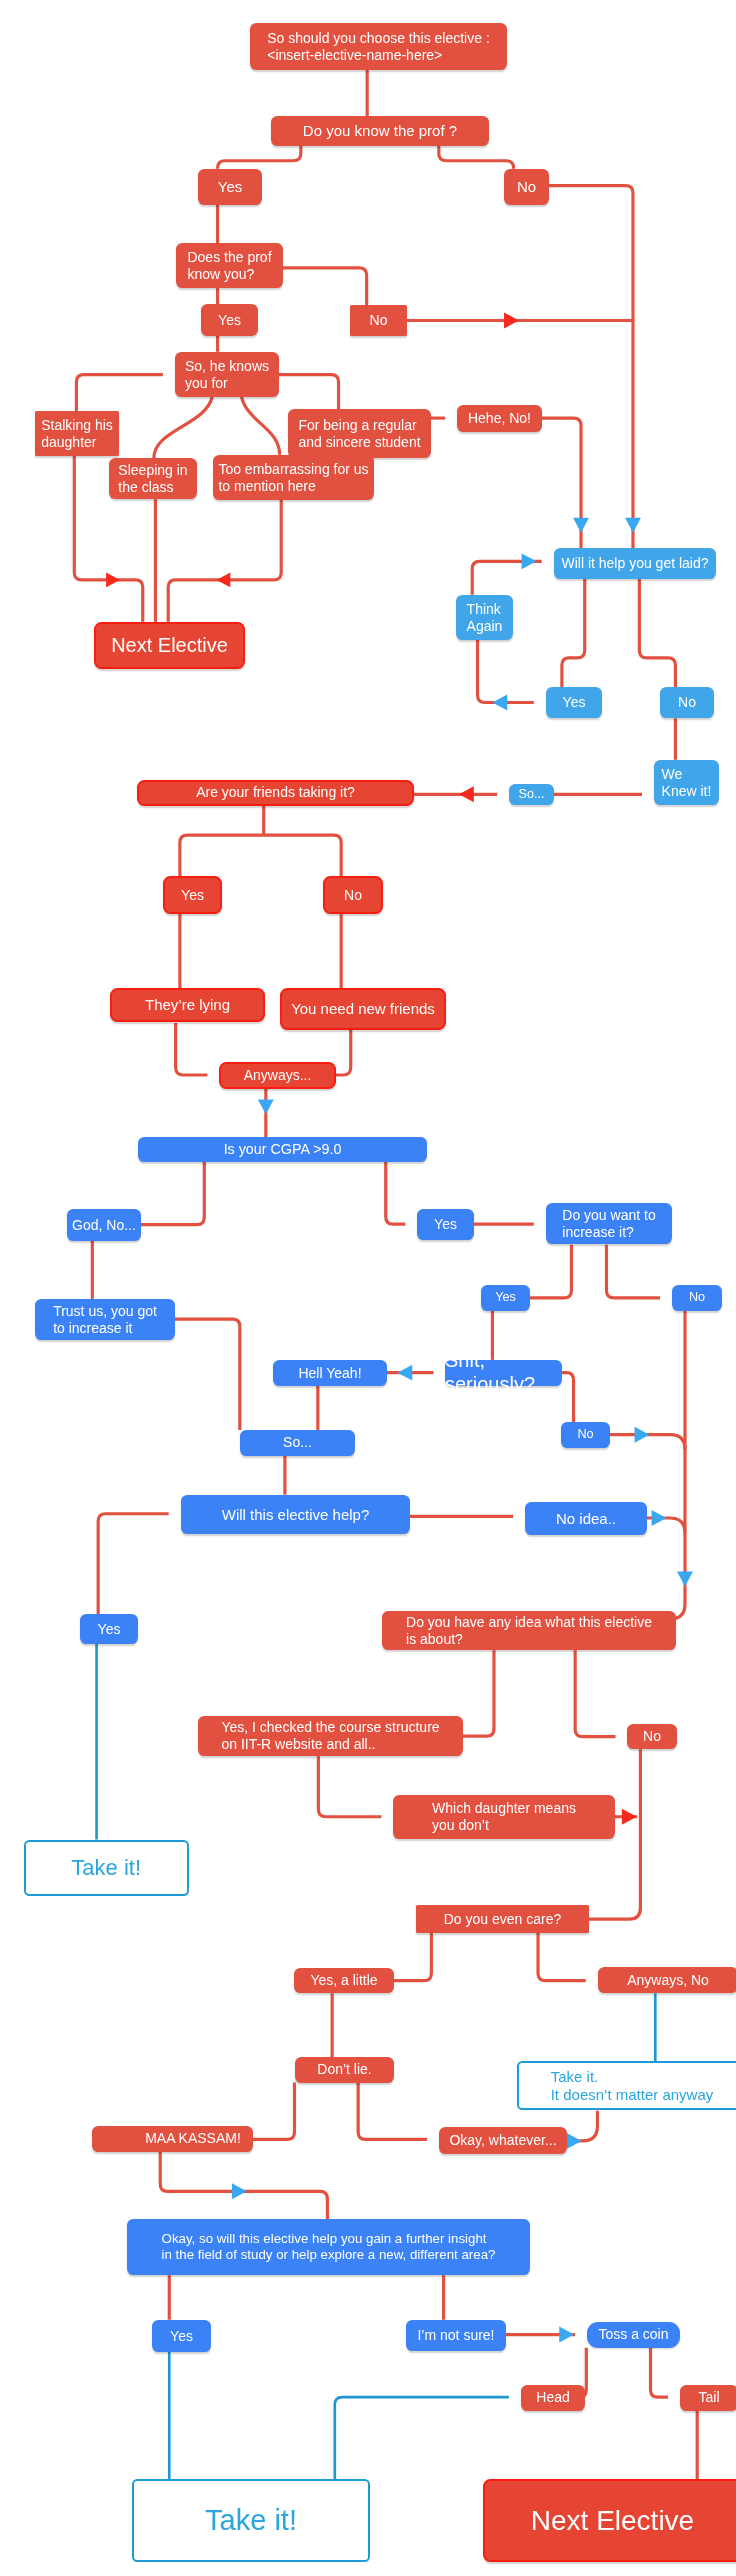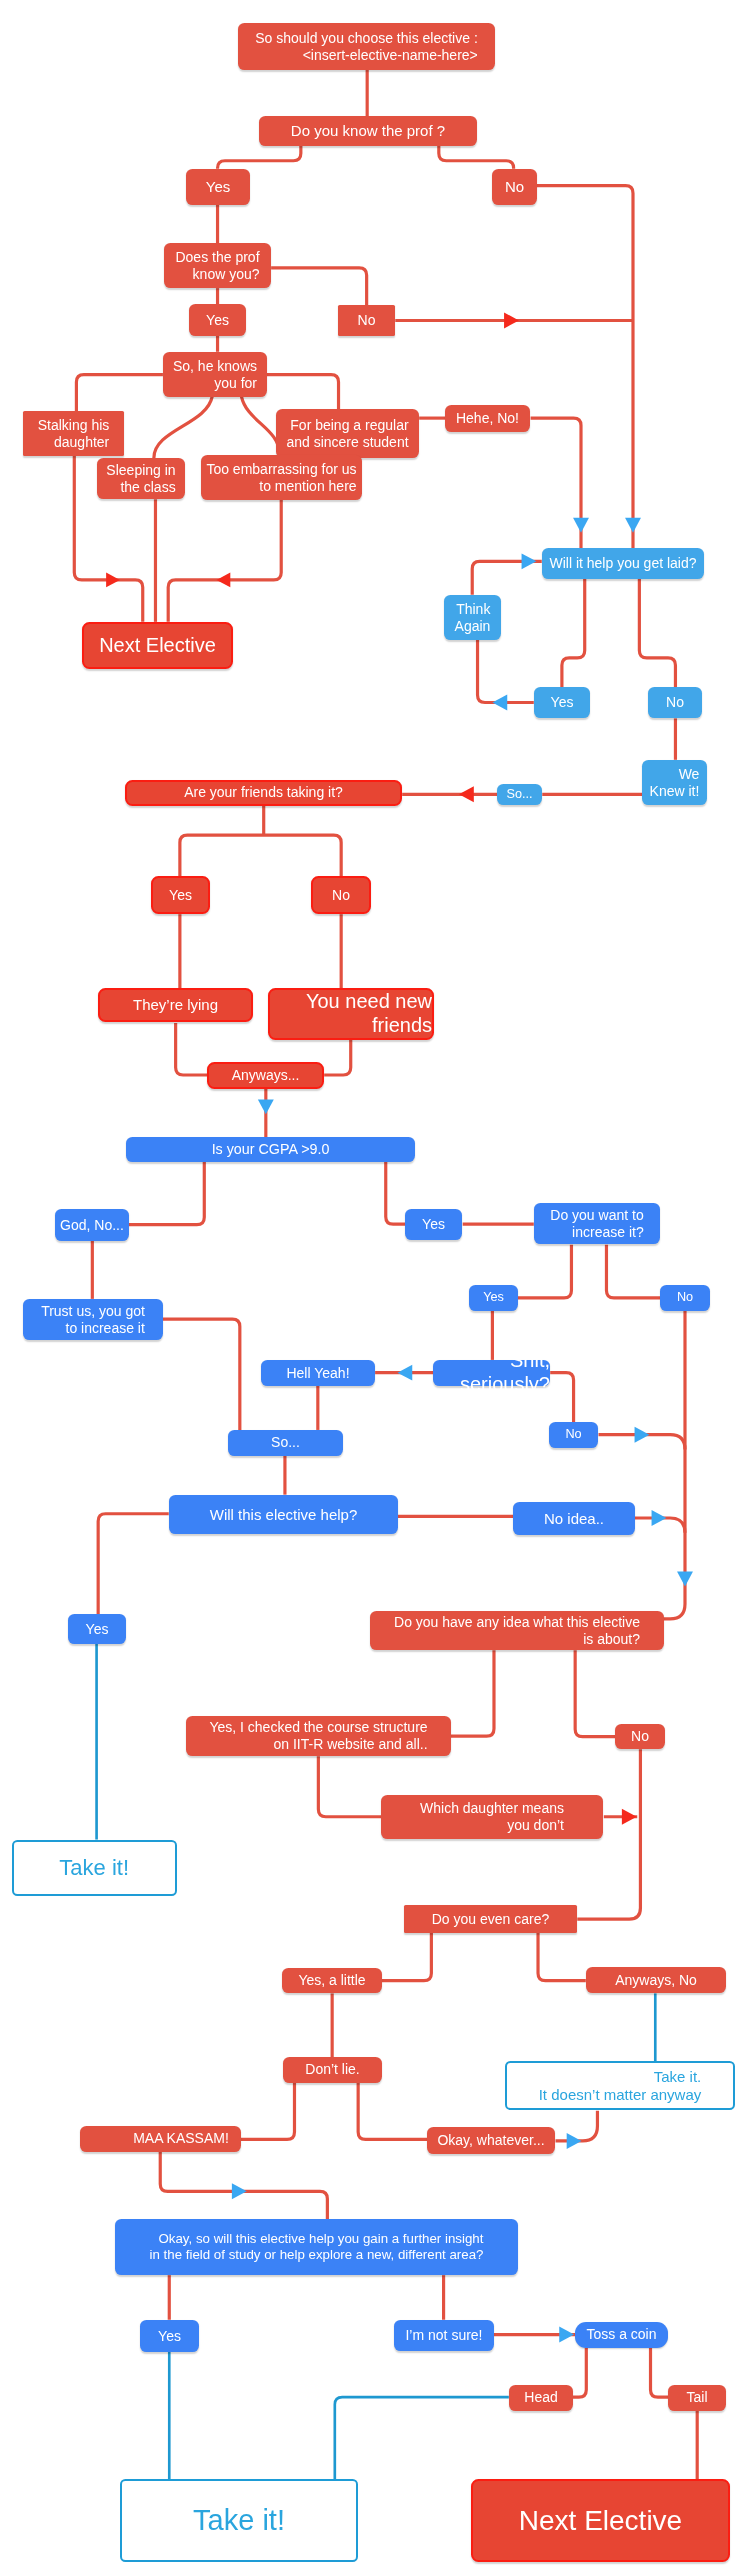--- a/index.html
+++ b/index.html
@@ -4,22 +4,22 @@
 <style>
   html,body{margin:0;padding:0;background:#ffffff;}
   #canvas{position:relative;width:737px;height:2576px;background:#ffffff;overflow:hidden;
           font-family:"Liberation Sans",sans-serif;}
   #wires{position:absolute;left:0;top:0;}
   #wires path{fill:none;stroke:#e25140;stroke-width:6;stroke-linejoin:round;}
   #wires path.blue{stroke:#1e98d0;stroke-width:5;}
   #wires polygon.ared{fill:#f5291c;}
   #wires polygon.ablue{fill:#3aa7f2;}
   .node{position:absolute;box-sizing:border-box;display:flex;align-items:center;justify-content:center;
-        text-align:right;color:#ffffff;white-space:pre-line;line-height:1.18;border-radius:6.4px;
-        box-shadow:0 1.1px 1.6px rgba(0,0,0,.18);}
+        text-align:left;color:#ffffff;white-space:pre-line;line-height:1.18;border-radius:6.4px;
+        box-shadow:0 1.1px 1.6px rgba(0,0,0,.18);margin-left:12px;}
   .red{background:#e25140;}
   .red-sq{background:#e25140;border-radius:1.6px;}
   .red-bordered{background:#e74533;border:2.1px solid #fb1d12;border-radius:7.4px;}
   .blue-light{background:#41a6e9;}
   .blue-dark{background:#3b82f6;}
   .outline{background:#ffffff;border:2.1px solid #1e9cd6;color:#2aa5de;box-shadow:none;border-radius:5.3px;}
 </style>
 </head>
 <body>
 
@@ -122,21 +122,21 @@
 &lt;insert-elective-name-here&gt;</div>
       <div class="node red" style="left: 259px; top: 116px; width: 218px; height: 30px; font-size: 15px;">Do you know the prof ?</div>
       <div class="node red" style="left: 186px; top: 169px; width: 64px; height: 36px; font-size: 15px;">Yes</div>
       <div class="node red" style="left: 492px; top: 169px; width: 45px; height: 36px; font-size: 15px;">No</div>
       <div class="node red" style="left: 164px; top: 243px; width: 107px; height: 45px; font-size: 14px;">Does the prof
 know you?</div>
       <div class="node red" style="left: 189px; top: 304px; width: 57px; height: 32px; font-size: 14px;">Yes</div>
       <div class="node red-sq" style="left: 338px; top: 305px; width: 57px; height: 31px; font-size: 14px;">No</div>
       <div class="node red" style="left: 163px; top: 352px; width: 104px; height: 45px; font-size: 14px;">So, he knows
 you for</div>
-      <div class="node red-sq" style="left: 23px; top: 411px; width: 101px; height: 45px; font-size: 14px;">Stalking his
+      <div class="node red-sq" style="left: 23px; top: 411px; width: 84px; height: 45px; font-size: 14px;">Stalking his
 daughter</div>
       <div class="node red" style="left: 276px; top: 409px; width: 143px; height: 49px; font-size: 14px;">For being a regular
 and sincere student</div>
       <div class="node red" style="left: 445px; top: 405px; width: 85px; height: 26.5px; font-size: 14px;">Hehe, No!</div>
       <div class="node red" style="left: 97px; top: 458px; width: 88px; height: 41px; font-size: 14px;">Sleeping in
 the class</div>
       <div class="node red" style="left: 201px; top: 455px; width: 161px; height: 45px; font-size: 14px;">Too embarrassing for us
 to mention here</div>
       <div class="node blue-light" style="left: 542px; top: 548px; width: 162px; height: 31px; font-size: 14px;">Will it help you get laid?</div>
       <div class="node blue-light" style="left: 444px; top: 595px; width: 57px; height: 45px; font-size: 14px;">Think
@@ -144,21 +144,21 @@
       <div class="node blue-light" style="left: 534px; top: 687px; width: 56px; height: 31px; font-size: 14px;">Yes</div>
       <div class="node blue-light" style="left: 648px; top: 687px; width: 54px; height: 31px; font-size: 14px;">No</div>
       <div class="node blue-light" style="left: 642px; top: 760px; width: 65px; height: 45px; font-size: 14px;">We
 Knew it!</div>
       <div class="node blue-light" style="left: 497px; top: 784px; width: 45px; height: 21px; font-size: 12.7px;">So...</div>
       <div class="node red-bordered" style="left: 82px; top: 622px; width: 151px; height: 47px; font-size: 20px;">Next Elective</div>
       <div class="node red-bordered" style="left: 125px; top: 780px; width: 277px; height: 25.5px; font-size: 14px;">Are your friends taking it?</div>
       <div class="node red-bordered" style="left: 151px; top: 876px; width: 59px; height: 38px; font-size: 14px;">Yes</div>
       <div class="node red-bordered" style="left: 311px; top: 876px; width: 60px; height: 38px; font-size: 14px;">No</div>
       <div class="node red-bordered" style="left: 98px; top: 988px; width: 155px; height: 34px; font-size: 15px;">They’re lying</div>
-      <div class="node red-bordered" style="left: 268px; top: 988px; width: 166px; height: 52px; font-size: 20px;">You need new friends</div>
+      <div class="node red-bordered" style="left: 268px; top: 988px; width: 166px; height: 42px; font-size: 15px;">You need new friends</div>
       <div class="node red-bordered" style="left: 207px; top: 1062px; width: 117px; height: 26.5px; font-size: 14px;">Anyways...</div>
       <div class="node blue-dark" style="left: 126px; top: 1137px; width: 289px; height: 25px; font-size: 14.3px;">Is your CGPA &gt;9.0</div>
       <div class="node blue-dark" style="left: 55px; top: 1209px; width: 74px; height: 32px; font-size: 14px;">God, No...</div>
       <div class="node blue-dark" style="left: 405px; top: 1209px; width: 57px; height: 31px; font-size: 14px;">Yes</div>
       <div class="node blue-dark" style="left: 534px; top: 1203px; width: 126px; height: 41px; font-size: 14px;">Do you want to
 increase it?</div>
       <div class="node blue-dark" style="left: 23px; top: 1299px; width: 140px; height: 41px; font-size: 14px;">Trust us, you got
 to increase it</div>
       <div class="node blue-dark" style="left: 469px; top: 1285px; width: 49px; height: 25.5px; font-size: 12.7px;">Yes</div>
       <div class="node blue-dark" style="left: 660px; top: 1285px; width: 50px; height: 25.5px; font-size: 12.7px;">No</div>

